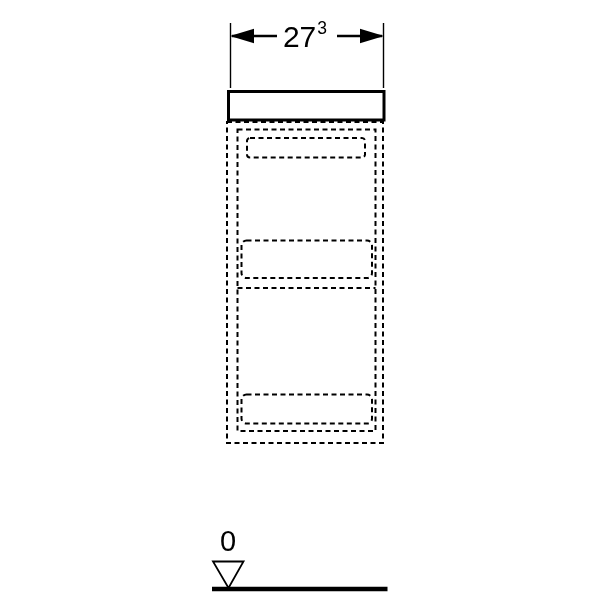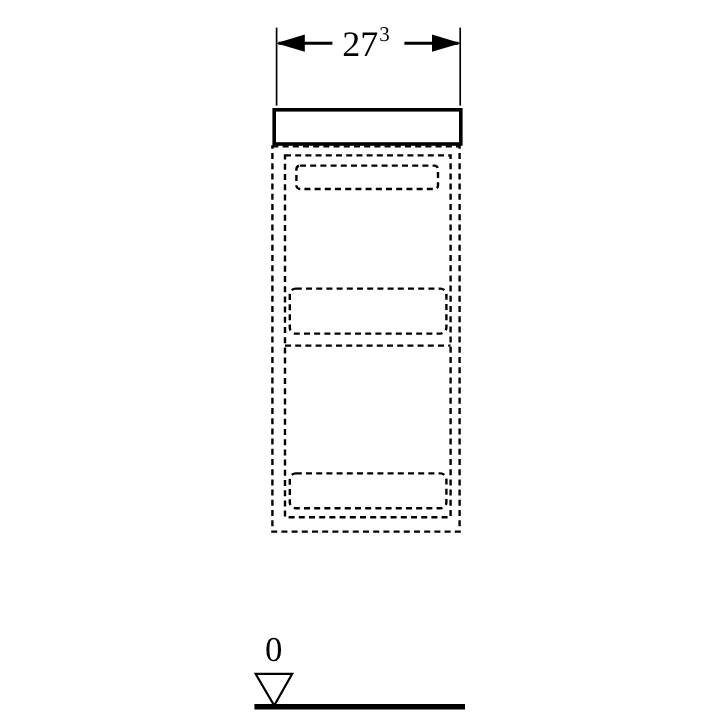--- a/index.html
+++ b/index.html
@@ -5,21 +5,21 @@
   html, body {
     margin: 0;
     padding: 0;
     background: #ffffff;
   }
   .canvas {
     position: relative;
     width: 600px;
     height: 600px;
     background: #ffffff;
-    font-family: Liberation Serif, serif;
+    font-family: Liberation Sans, sans-serif;
     overflow: hidden;
   }
   svg { display: block; }
 
   .thin  { stroke: #000000; stroke-width: 1.4; fill: none; }
   .dim   { stroke: #000000; stroke-width: 2.4; fill: none; }
   .solid3{ stroke: #000000; stroke-width: 3;   fill: #ffffff; }
   .dash  { stroke: #000000; stroke-width: 2;   fill: none; stroke-dasharray: 5 3.5; }
   .arrow { fill: #000000; stroke: none; }
   .floor { stroke: #000000; stroke-width: 4.5; fill: none; }

